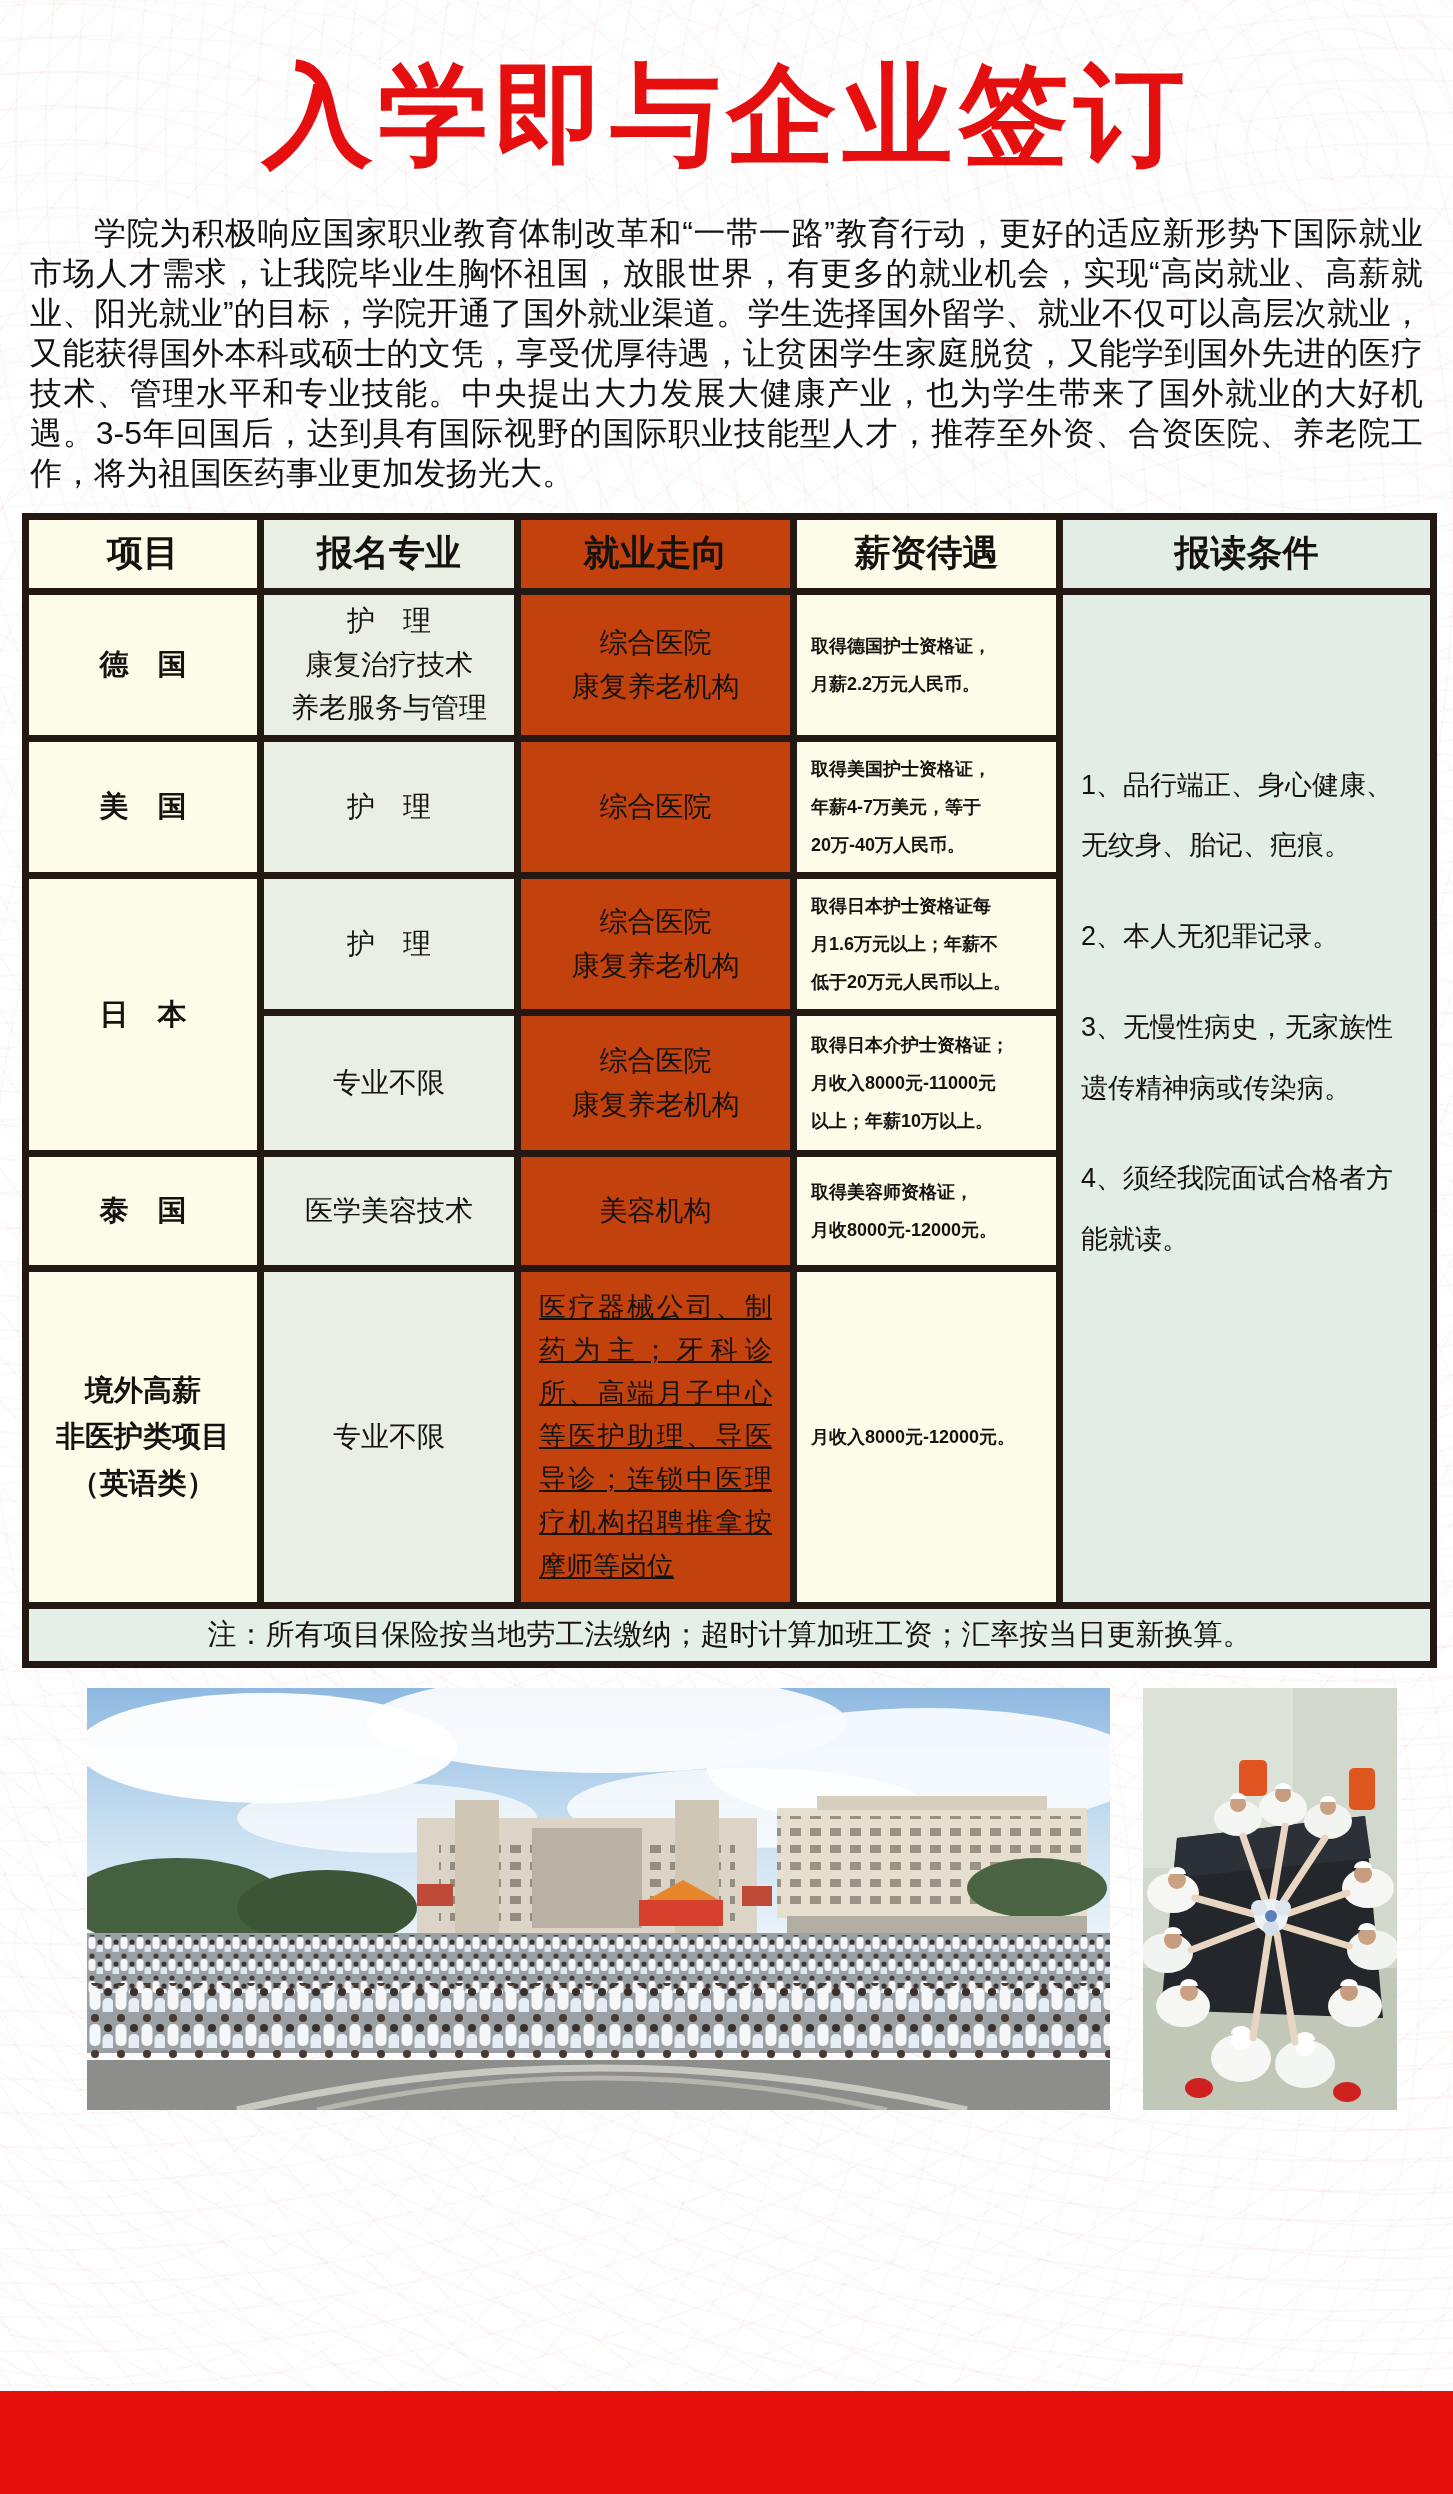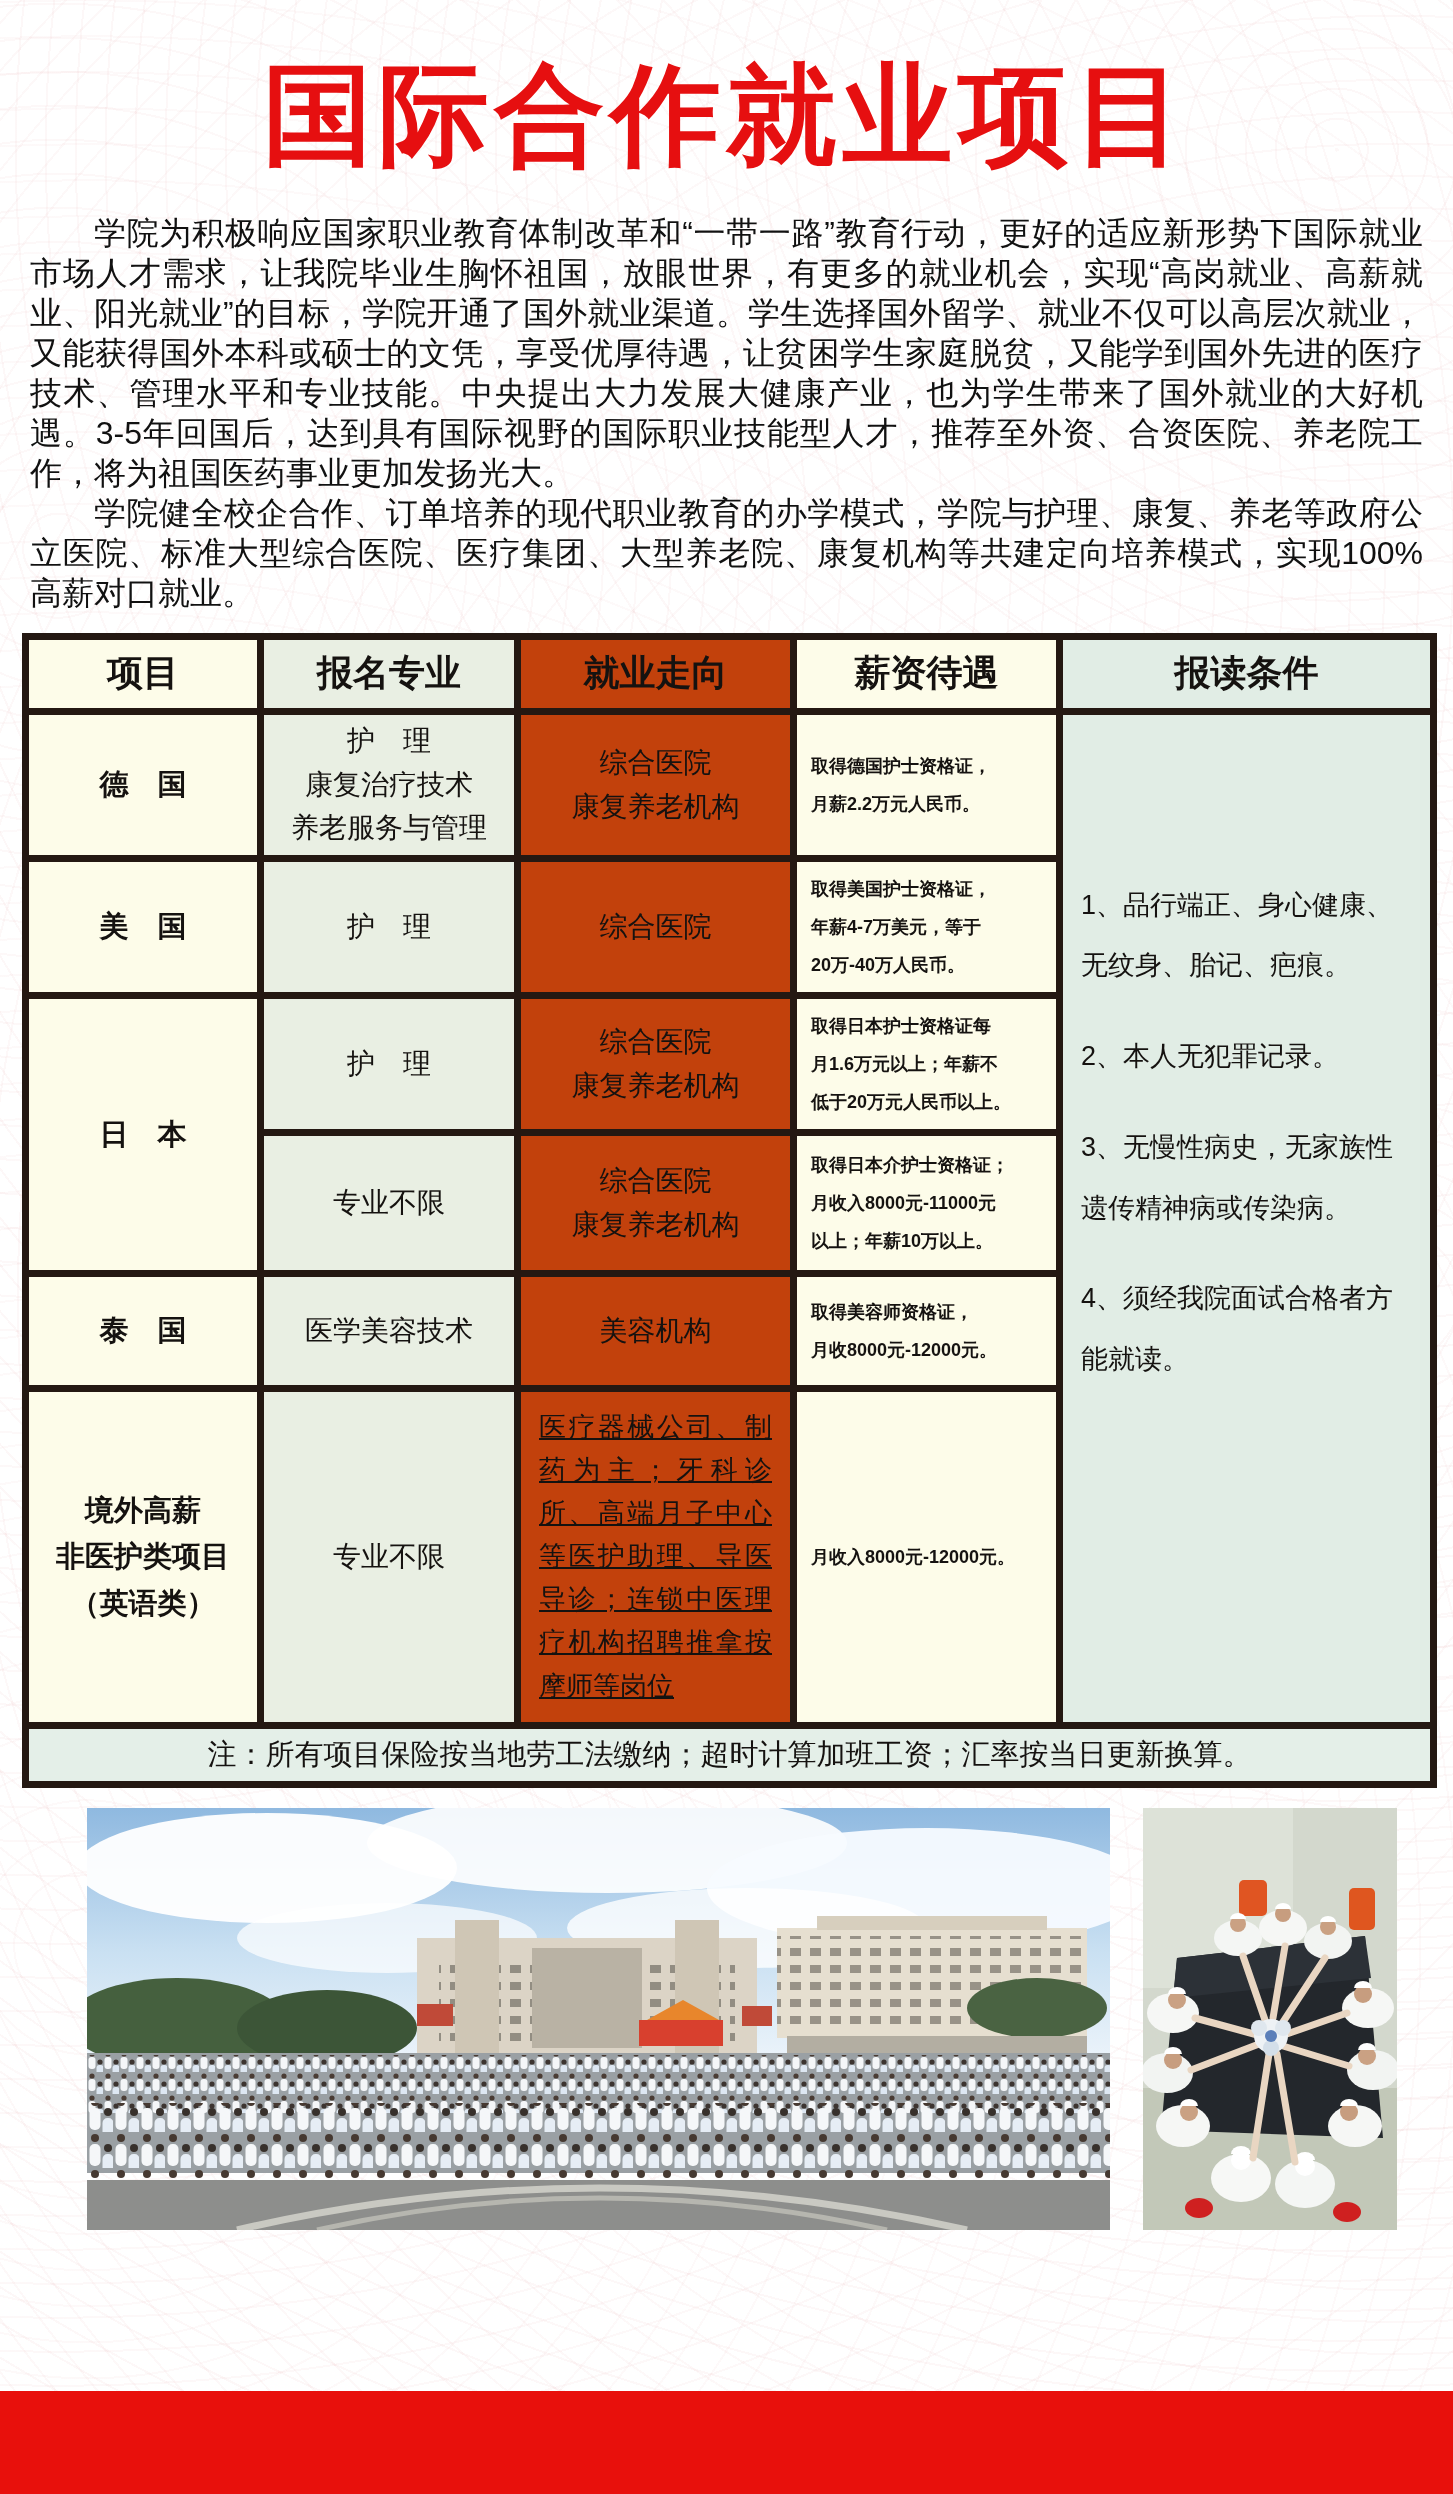--- a/index.html
+++ b/index.html
@@ -100,25 +100,24 @@
     position:absolute; left:0; bottom:0;
     width:1453px; height:103px;
     background:#e8100c;
   }
 </style>
 </head>
 <body>
 
 <div class="page">
 
-  <h1 class="title">国际合作就业项目</h1>
+  <h1 class="title">入学即与企业签订</h1>
 
   <div class="intro">
     <p>学院为积极响应国家职业教育体制改革和“一带一路”教育行动，更好的适应新形势下国际就业市场人才需求，让我院毕业生胸怀祖国，放眼世界，有更多的就业机会，实现“高岗就业、高薪就业、阳光就业”的目标，学院开通了国外就业渠道。学生选择国外留学、就业不仅可以高层次就业，又能获得国外本科或硕士的文凭，享受优厚待遇，让贫困学生家庭脱贫，又能学到国外先进的医疗技术、管理水平和专业技能。中央提出大力发展大健康产业，也为学生带来了国外就业的大好机遇。3-5年回国后，达到具有国际视野的国际职业技能型人才，推荐至外资、合资医院、养老院工作，将为祖国医药事业更加发扬光大。</p>
-    <p>学院健全校企合作、订单培养的现代职业教育的办学模式，学院与护理、康复、养老等政府公立医院、标准大型综合医院、医疗集团、大型养老院、康复机构等共建定向培养模式，实现100%高薪对口就业。</p>
   </div>
 
   <table class="program">
     <colgroup>
       <col style="width:235px">
         <col style="width:257px">
         <col style="width:276px">
         <col style="width:266px">
         <col style="width:374px">
     </colgroup>

